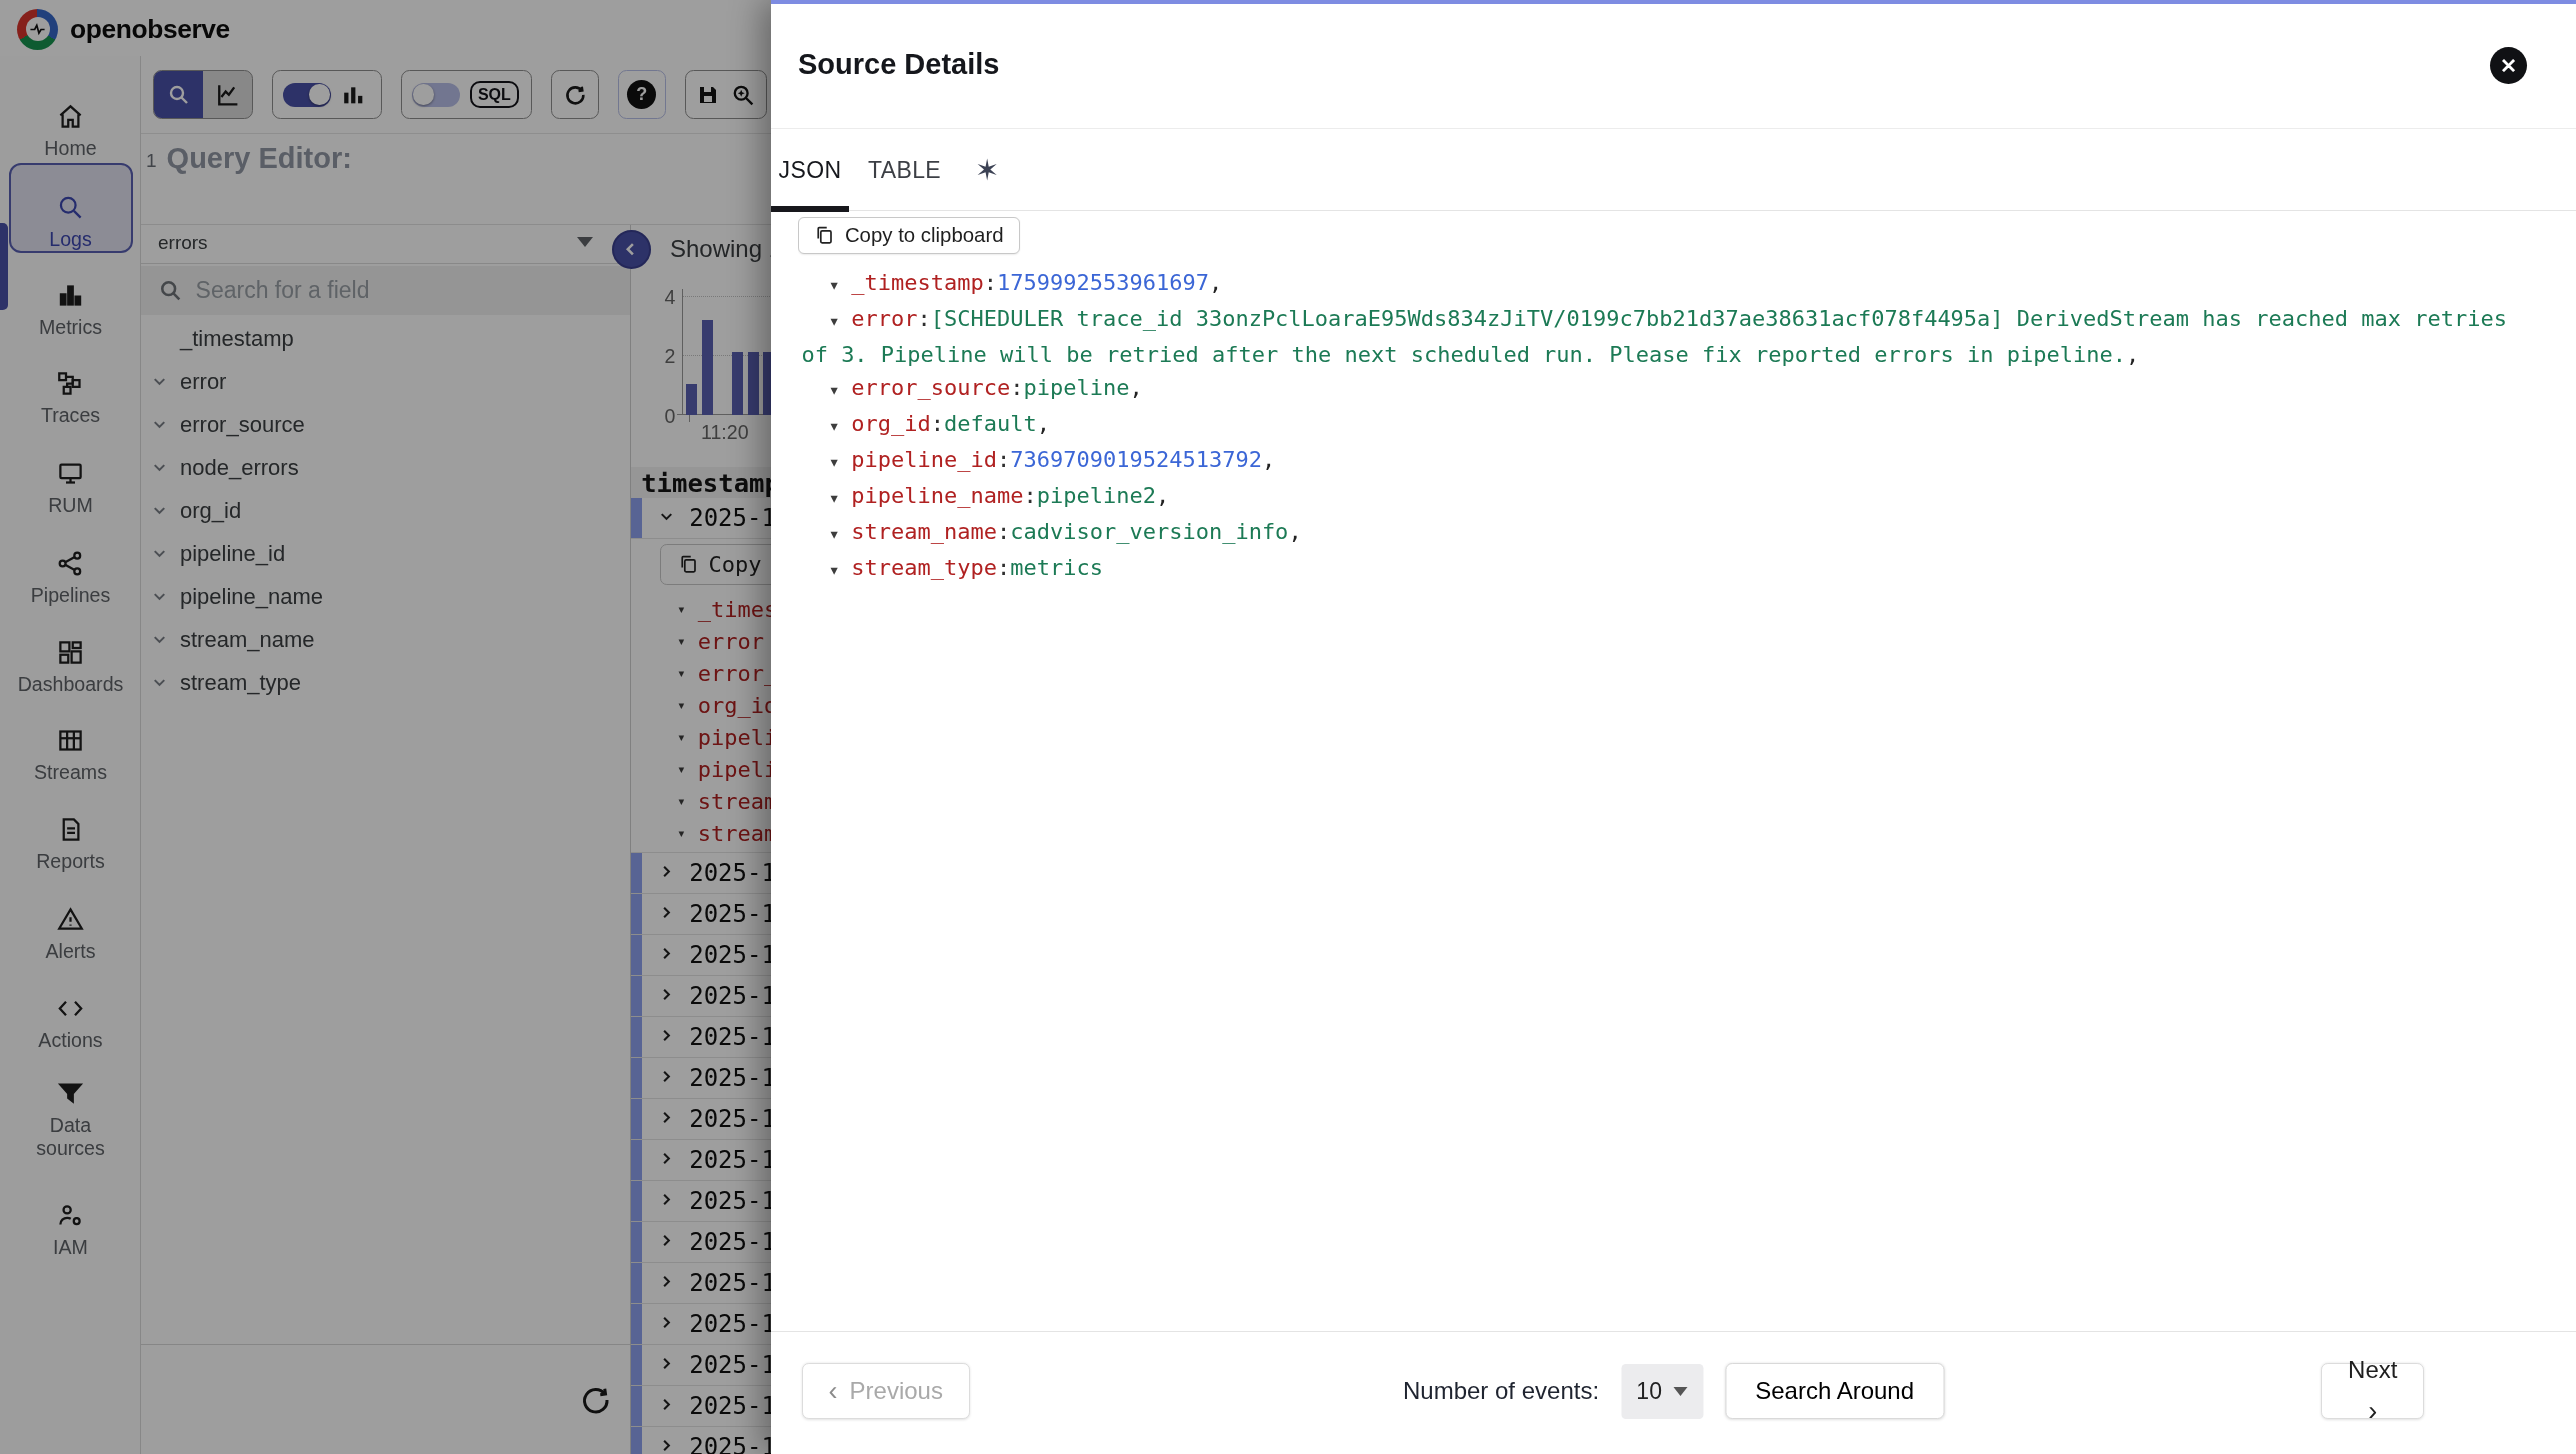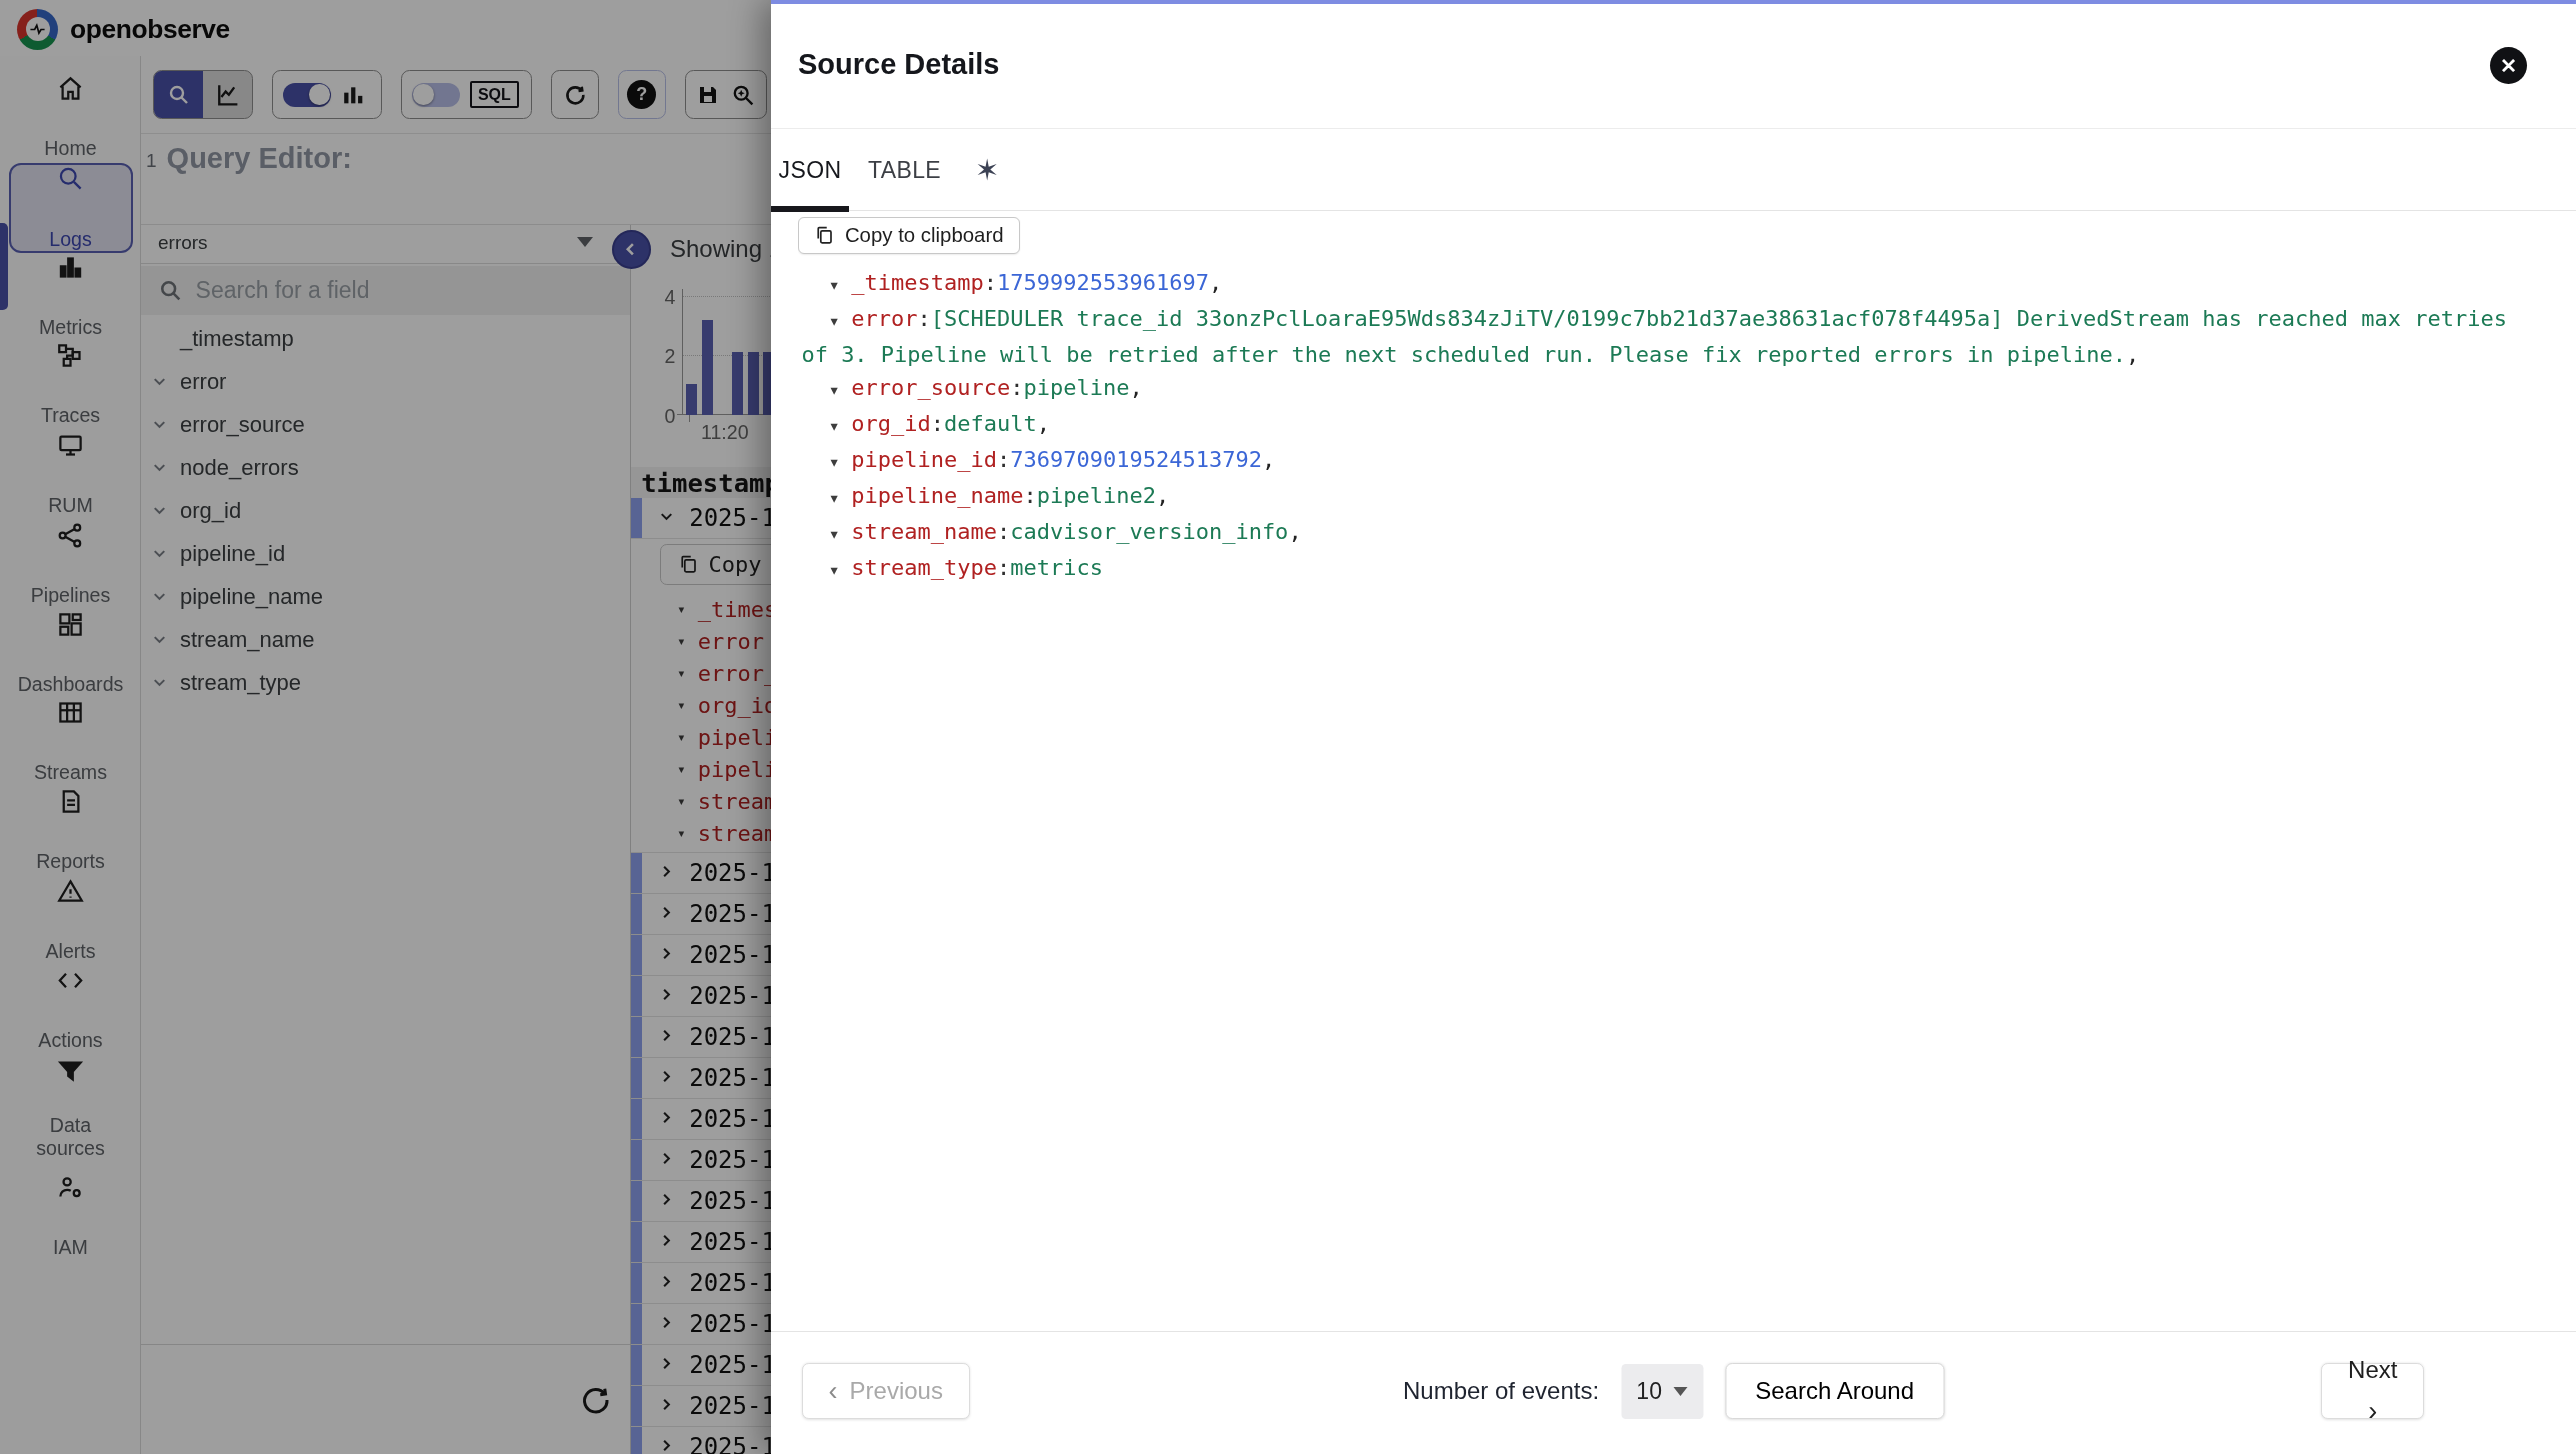--- a/index.html
+++ b/index.html
@@ -15,21 +15,21 @@
     background:conic-gradient(#3668c9 0 120deg,#18934f 120deg 240deg,#d8342c 240deg 360deg);
     display:flex; align-items:center; justify-content:center; }
   .logo-inner { width:24px; height:24px; border-radius:50%; background:#fff;
     display:flex; align-items:center; justify-content:center; }
   .brand { font-size:26.4px; font-weight:800; color:#0d0d0d; letter-spacing:-0.4px; }
 
   
   .rail { position:absolute; left:0; top:56px; bottom:0; width:141px; background:#fdfdfd;
           border-right:1.7px solid #dadada; }
   .ritem { position:absolute; left:0; width:141px; height:85px; display:flex; flex-direction:column;
-           align-items:center; justify-content:space-between; gap:7px; cursor:pointer; }
+           align-items:center; justify-content:flex-end; gap:7px; cursor:pointer; }
   .ritem svg { width:27px; height:27px; stroke:#1f1f1f; fill:none; stroke-width:2; }
   .rlabel { font-size:19.6px; color:#5f6368; text-align:center; line-height:23px; }
   .ritem.active { left:8.5px; width:124px; border:2.6px solid #5960b2; border-radius:12px;
                   background:rgba(89,96,178,.16); }
   .ritem.active svg { stroke:#3d47b0; }
   .ritem.active .rlabel { color:#3d47b0; }
   .rail-indicator { position:absolute; left:0; top:167px; width:7.7px; height:87px;
                     background:#4a51a8; border-radius:0 5.1px 5.1px 0; }
 
   
@@ -41,21 +41,21 @@
   .g1 { background:#dcdcdc; }
   .g1 .half { width:49px; height:100%; display:flex; align-items:center; justify-content:center; }
   .g1 .half.on { background:#4a51a8; }
   .toggle { position:relative; width:48px; height:24px; border-radius:12px; margin:0 10.2px; cursor:pointer; }
   .toggle.on { background:#4a51a8; }
   .toggle.on .knob { right:1.7px; }
   .toggle.off { background:#b9bfe8; }
   .toggle.off .knob { left:1.7px; }
   .knob { position:absolute; top:1.7px; width:20.4px; height:20.4px; border-radius:50%; background:#fff;
           box-shadow:0 0.9px 2.6px rgba(0,0,0,.4); }
-  .sql-badge { border:2.6px solid #14141a; border-radius:2px; font-size:16px; font-weight:800;
+  .sql-badge { border:2.6px solid #14141a; border-radius:10px; font-size:16px; font-weight:800;
                padding:2.6px 6px; margin-right:12px; color:#14141a; }
   .icon-only { width:48px; }
   .help-btn { width:48px; border-color:#b9c0e8; }
   .help-circle { width:29px; height:29px; border-radius:50%; background:#111; color:#fff;
                  font-size:18px; font-weight:800; display:flex; align-items:center; justify-content:center; }
   .caret { width:0; height:0; border-left:8.5px solid transparent; border-right:8.5px solid transparent;
            border-top:10.2px solid #2a2a2a; }
   .hline1 { position:absolute; left:0; right:0; top:133px; border-top:1.7px solid #e6e6e6; }
   .qe { position:absolute; left:0; right:0; top:135px; height:90px; border-bottom:1.7px solid #e2e2e2; }
   .qe-num { position:absolute; left:5.1px; top:15.3px; font-size:19px; color:#6a6f77; }

